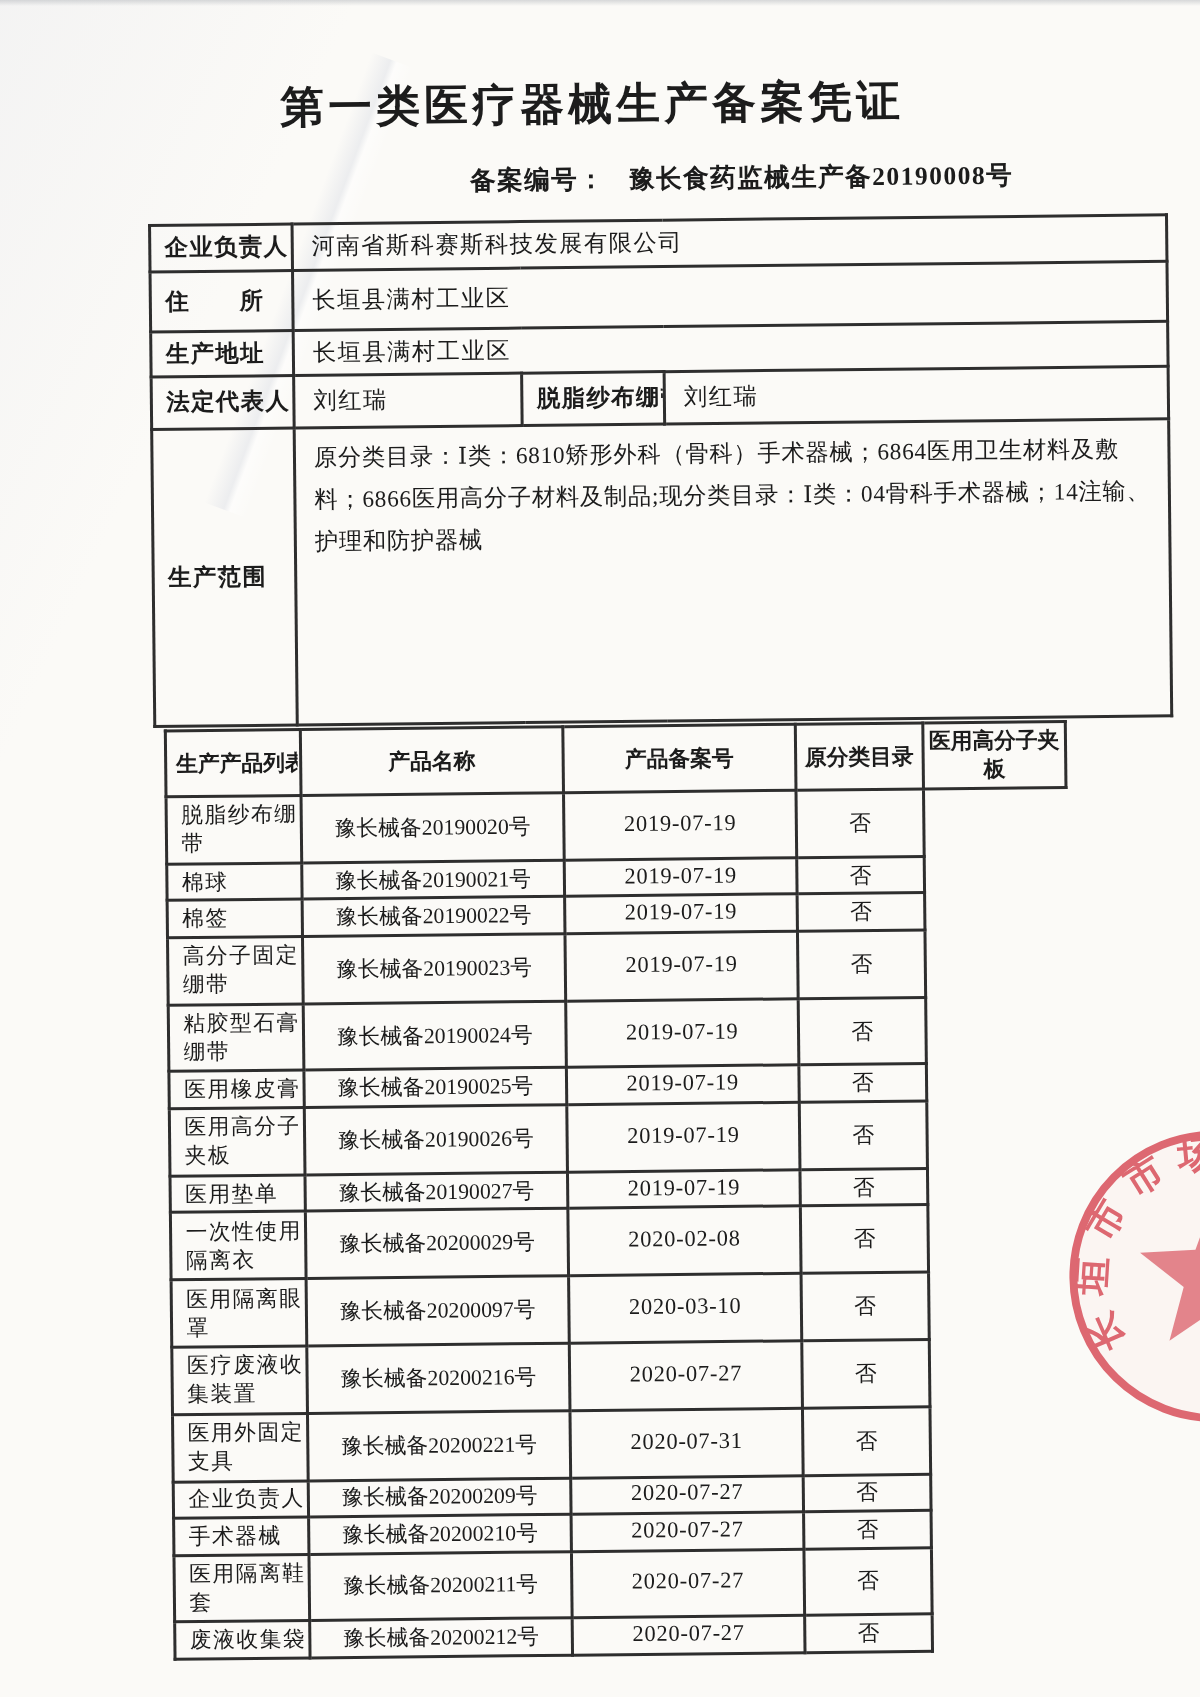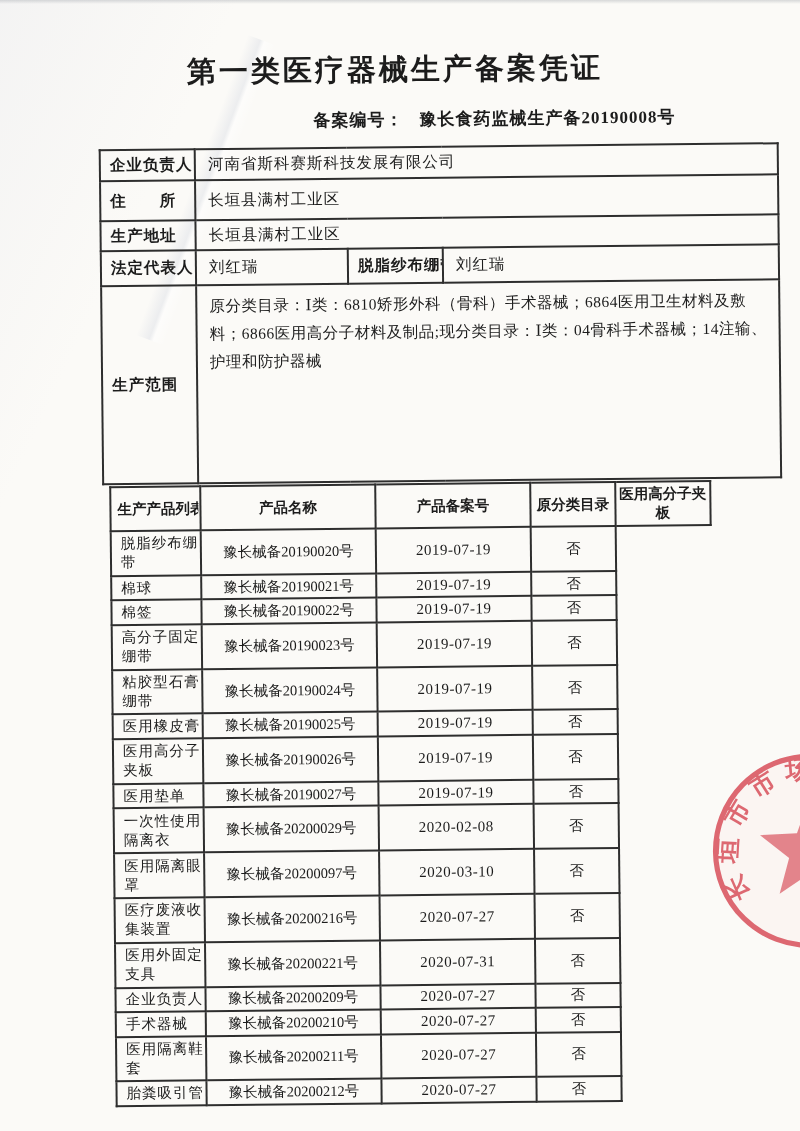--- a/index.html
+++ b/index.html
@@ -242,21 +242,21 @@
           <td class="c-date">2020-07-27</td>
           <td class="c-entrust">否</td>
         </tr>
         <tr>
           <td class="c-name">医用隔离鞋套</td>
           <td class="c-no">豫长械备20200211号</td>
           <td class="c-date">2020-07-27</td>
           <td class="c-entrust">否</td>
         </tr>
         <tr>
-          <td class="c-name">胎粪吸引管</td>
+          <td class="c-name">废液收集袋</td>
           <td class="c-no">豫长械备20200212号</td>
           <td class="c-date">2020-07-27</td>
           <td class="c-entrust">否</td>
         </tr>
       </tbody>
   </table>
 
   <div class="stamp">
     <svg viewBox="0 0 200 200">
       <circle class="ring" cx="100" cy="100" r="90"></circle>

